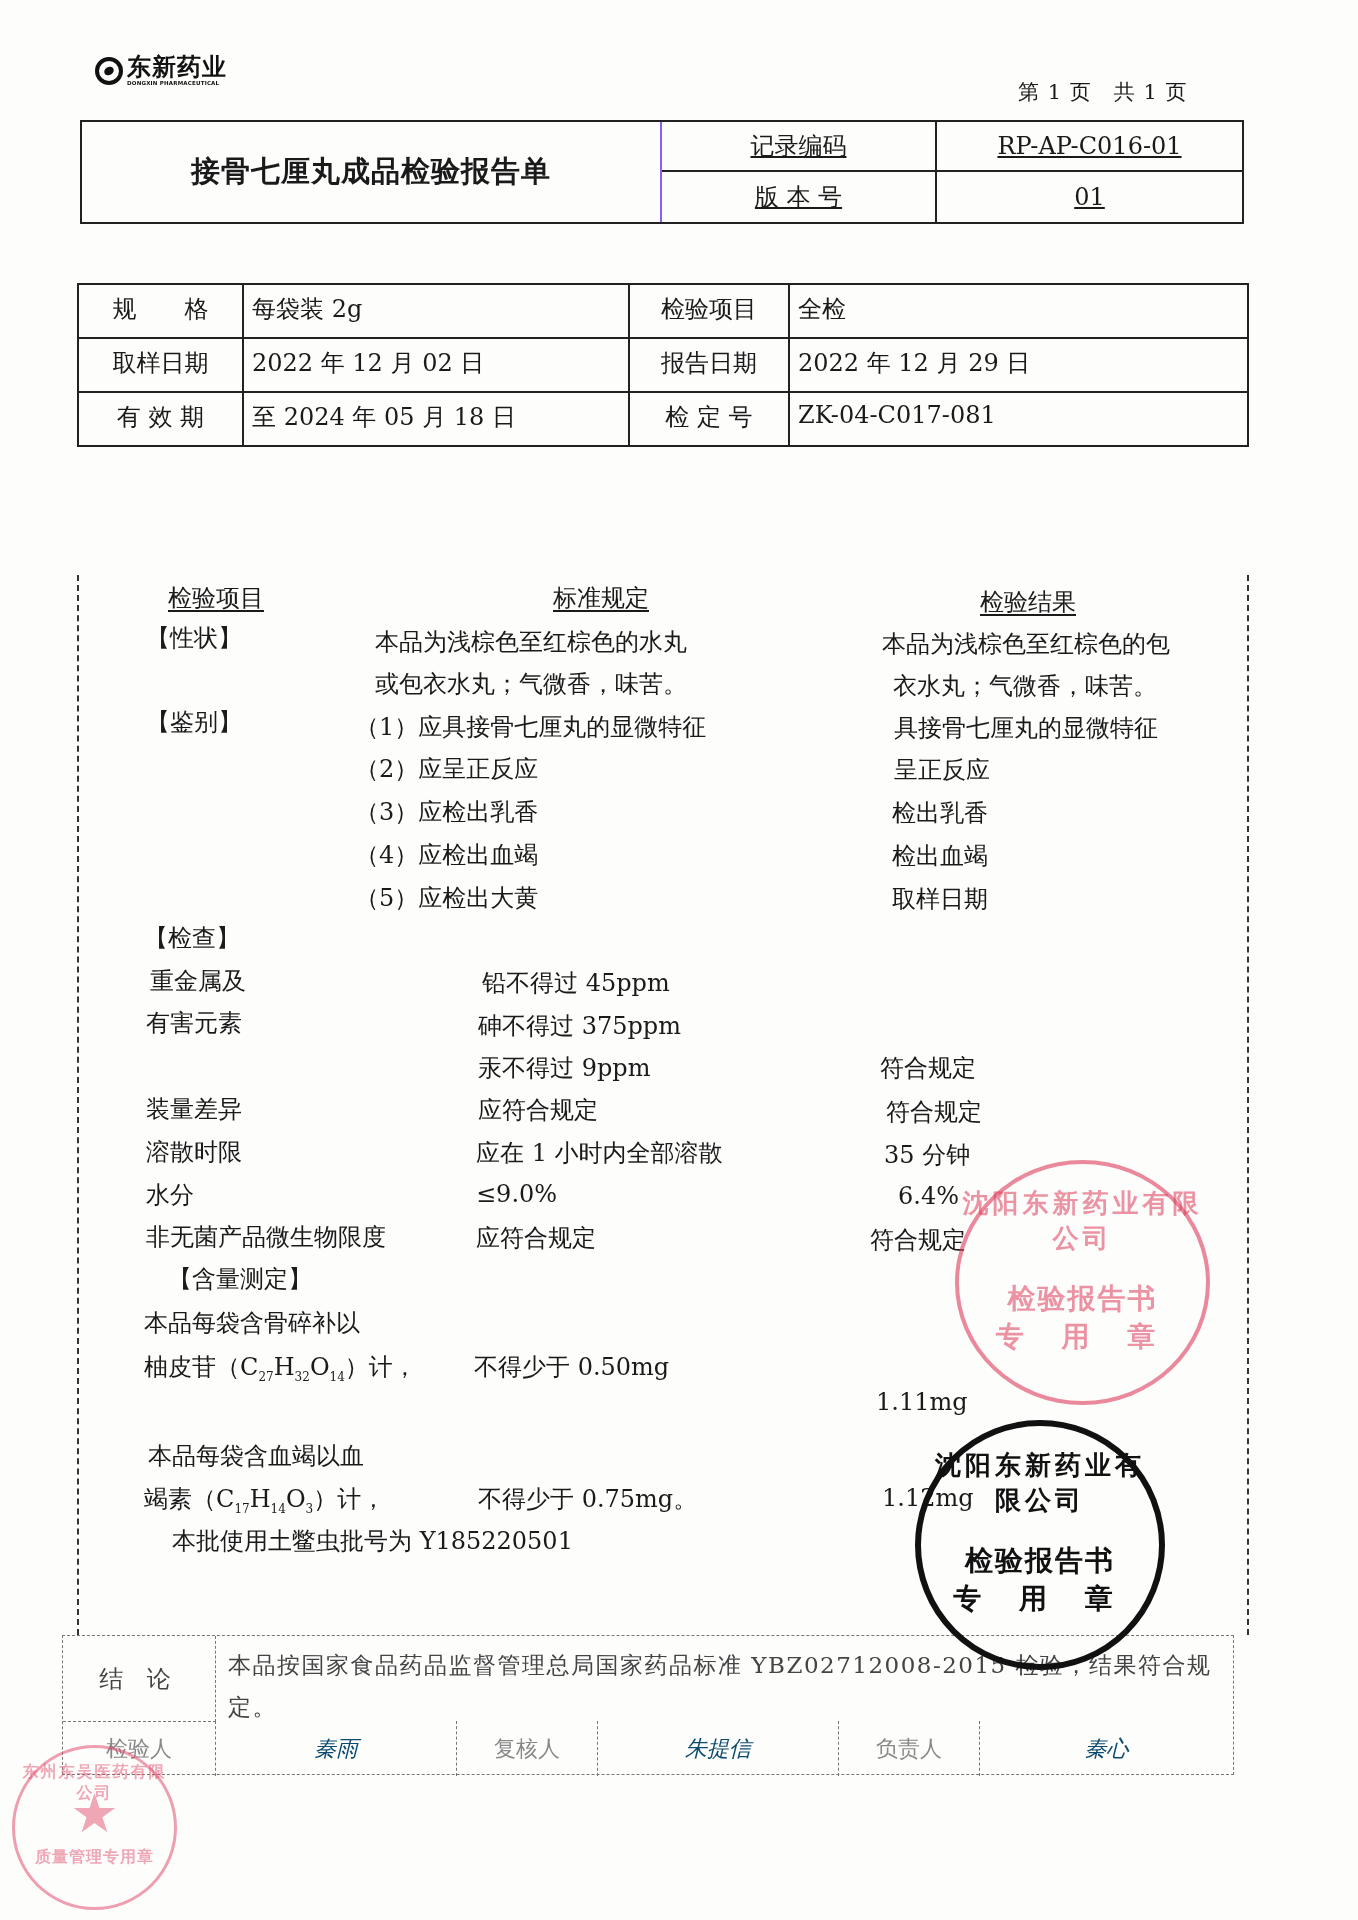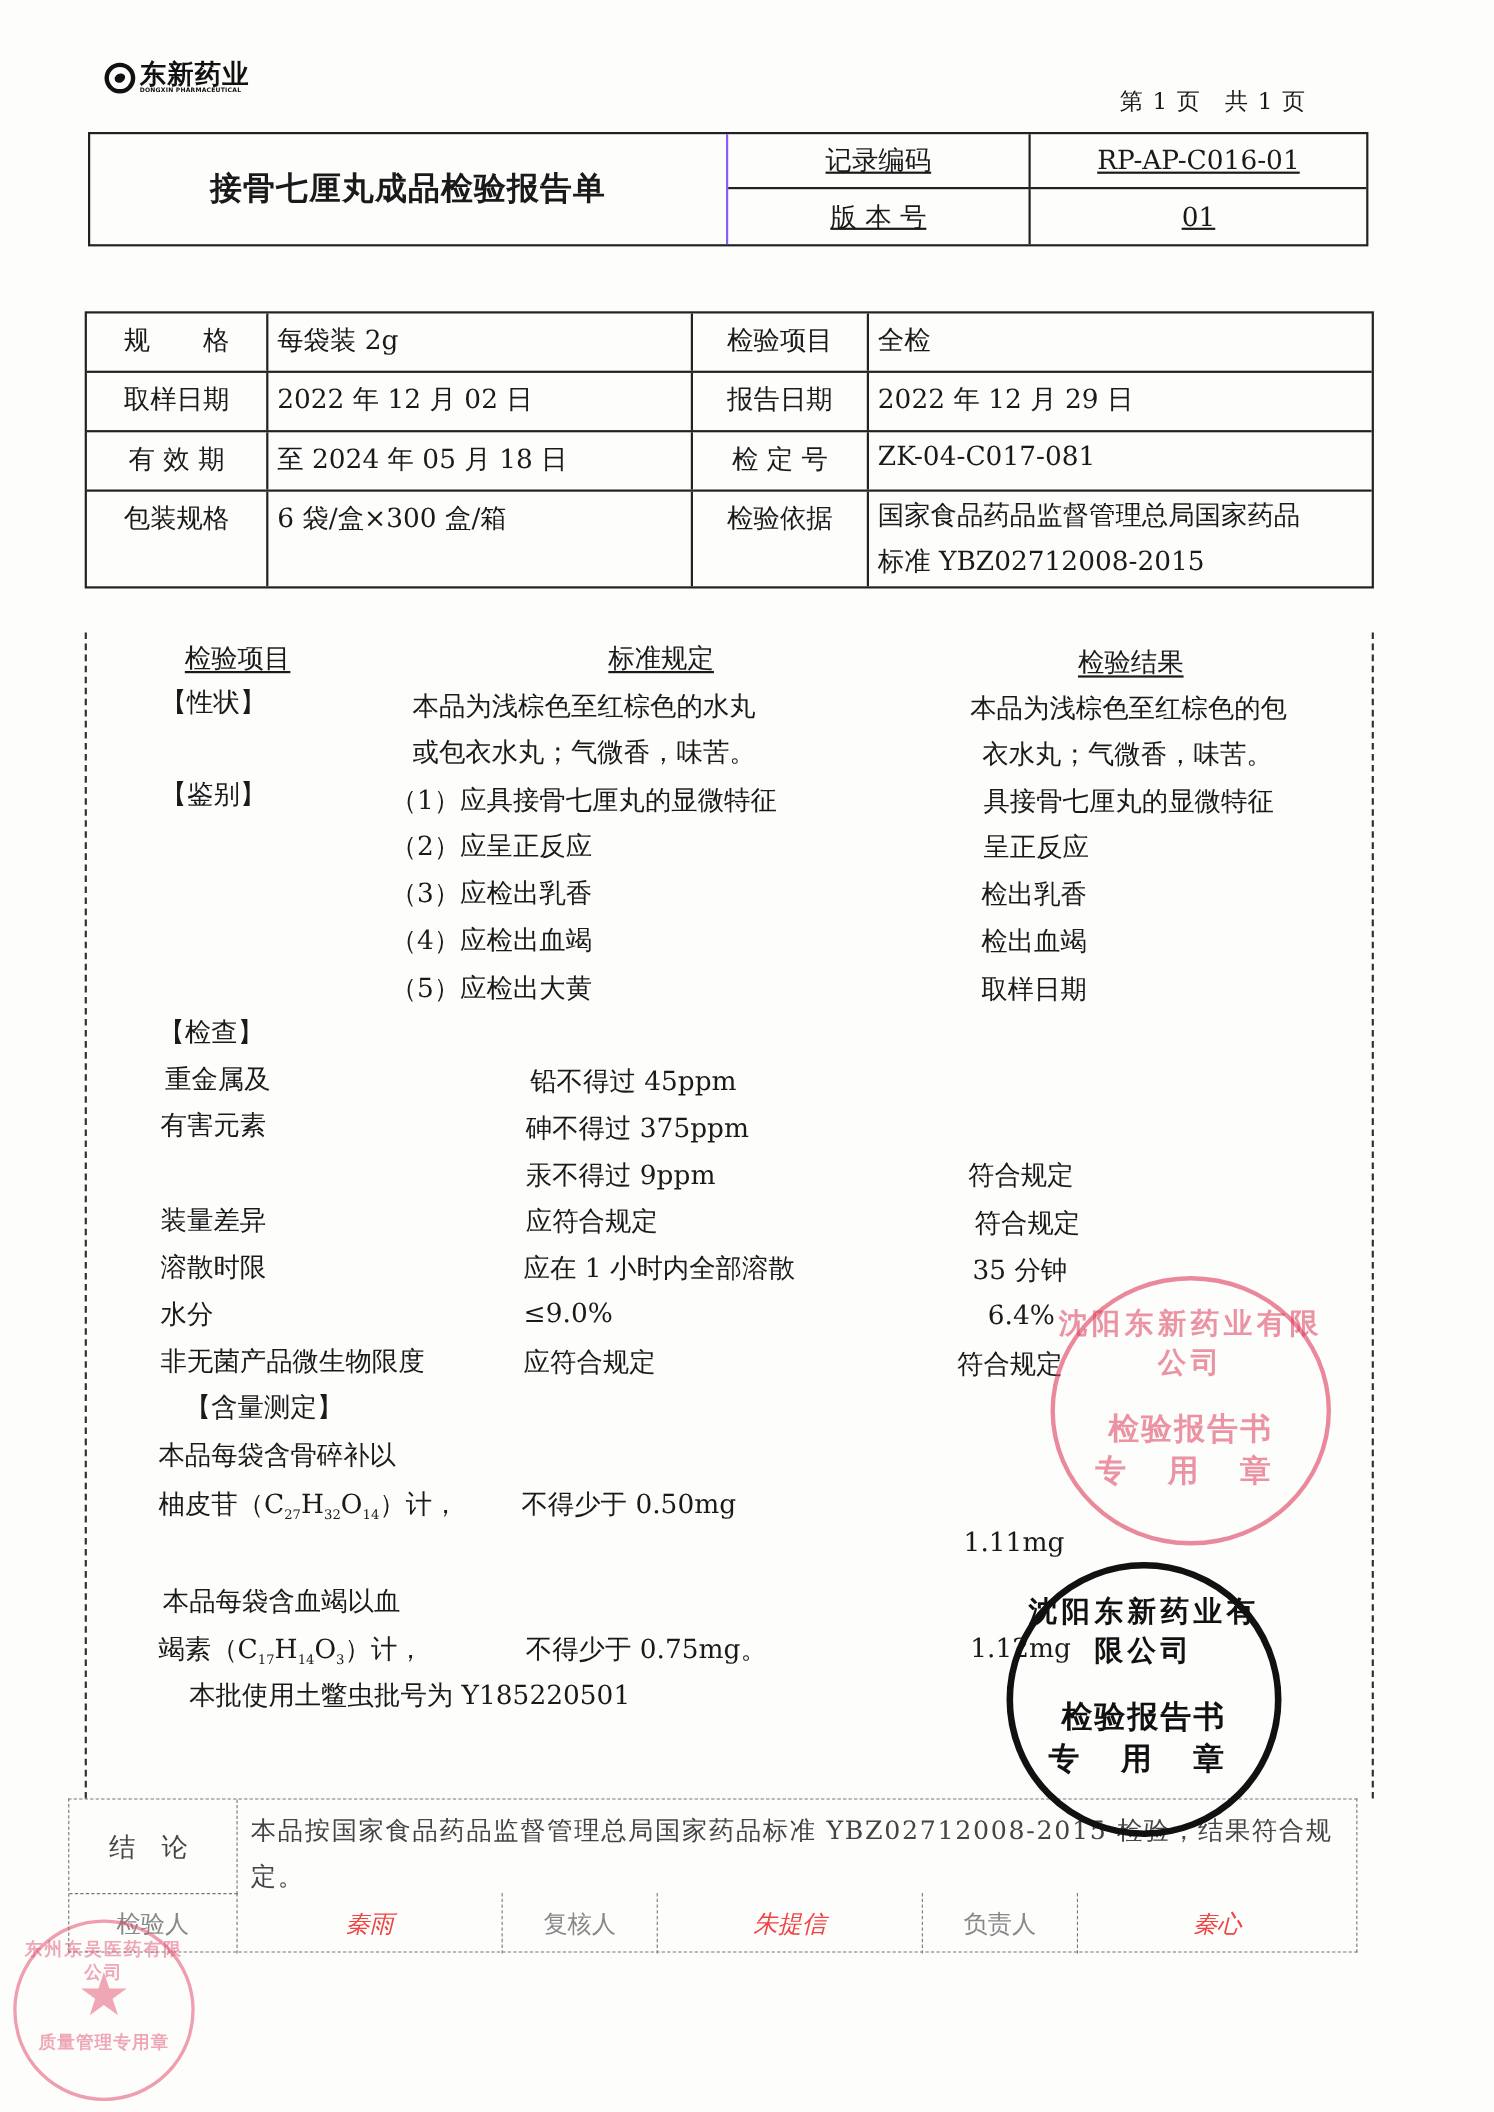--- a/index.html
+++ b/index.html
@@ -38,21 +38,21 @@
   .t { position:absolute; font-size:24px; white-space:nowrap; }
   .u { text-decoration:underline; text-underline-offset:4px; }
   sub { font-size:12px; }
 
   .conclusion { left:62px; top:1635px; width:1172px; height:140px; border:1.5px dashed #777; box-sizing:border-box; color:#444; }
   .cc-lab { position:absolute; left:0; top:0; width:152px; height:85px; border-right:1.5px dashed #777; border-bottom:1.5px dashed #777; display:flex; align-items:center; justify-content:center; font-size:24px; letter-spacing:8px; }
   .cc-text { position:absolute; left:165px; top:8px; width:1000px; font-size:23px; line-height:42px; letter-spacing:1.5px; }
   .sig-row { position:absolute; left:0; top:85px; right:0; height:55px; display:flex; }
   .sig-row > div { border-right:1.5px dashed #777; display:flex; align-items:center; justify-content:center; font-size:22px; }
   .sig-row > div:last-child { border-right:none; }
-  .sign { font-family:"DejaVu Serif",serif; font-style:italic; font-size:30px; color:#ef4444; }
+  .sign { font-family:"DejaVu Serif",serif; font-style:italic; font-size:30px; color:#0c4a6e; }
   .sig-lab { color:#888; }
 
   .seal { position:absolute; border-radius:50%; box-sizing:border-box; display:flex; align-items:center; justify-content:center; flex-direction:column; font-family:"DejaVu Sans",sans-serif; font-weight:bold; }
   .seal-red { left:955px; top:1160px; width:255px; height:245px; border:4px solid rgba(220,60,90,0.6); color:rgba(220,60,90,0.55); }
   .seal-black { left:915px; top:1420px; width:250px; height:250px; border:6px solid #111; color:#111; }
   .seal-corner { left:12px; top:1745px; width:165px; height:165px; border:3px solid rgba(225,80,110,0.55); color:rgba(225,80,110,0.5); }
   .seal-ring { position:absolute; top:22px; left:0; right:0; text-align:center; font-size:26px; letter-spacing:4px; }
   .seal-c1 { font-size:28px; margin-top:70px; letter-spacing:2px; }
   .seal-c2 { font-size:28px; letter-spacing:14px; }
   .star { font-size:54px; line-height:1; }
@@ -92,29 +92,20 @@
     <div class="cell c-lab1">取样日期</div>
     <div class="cell c-val1">2022 年 12 月 02 日</div>
     <div class="cell c-lab2">报告日期</div>
     <div class="cell c-val2">2022 年 12 月 29 日</div>
   </div>
   <div class="info-row" style="height:52px">
     <div class="cell c-lab1">有 效 期</div>
     <div class="cell c-val1">至 2024 年 05 月 18 日</div>
     <div class="cell c-lab2">检 定 号</div>
     <div class="cell c-val2">ZK-04-C017-081</div>
-  </div>
-  <div class="info-row" style="height:86px">
-    <div class="cell c-lab1">包装规格</div>
-    <div class="cell c-val1">6 袋/盒×300 盒/箱</div>
-    <div class="cell c-lab2">检验依据</div>
-    <div class="cell c-val2 multi">
-      <span>国家食品药品监督管理总局国家药品</span>
-      <span>标准 YBZ02712008-2015</span>
-    </div>
   </div>
 </div>
 
 <div class="abs body-frame"></div>
 
 <div class="t u" style="left:168px;top:582px;">检验项目</div>
 <div class="t u" style="left:553px;top:582px;">标准规定</div>
 <div class="t u" style="left:980px;top:586px;">检验结果</div>
 
 <div class="t" style="left:146px;top:622px;">【性状】</div>

